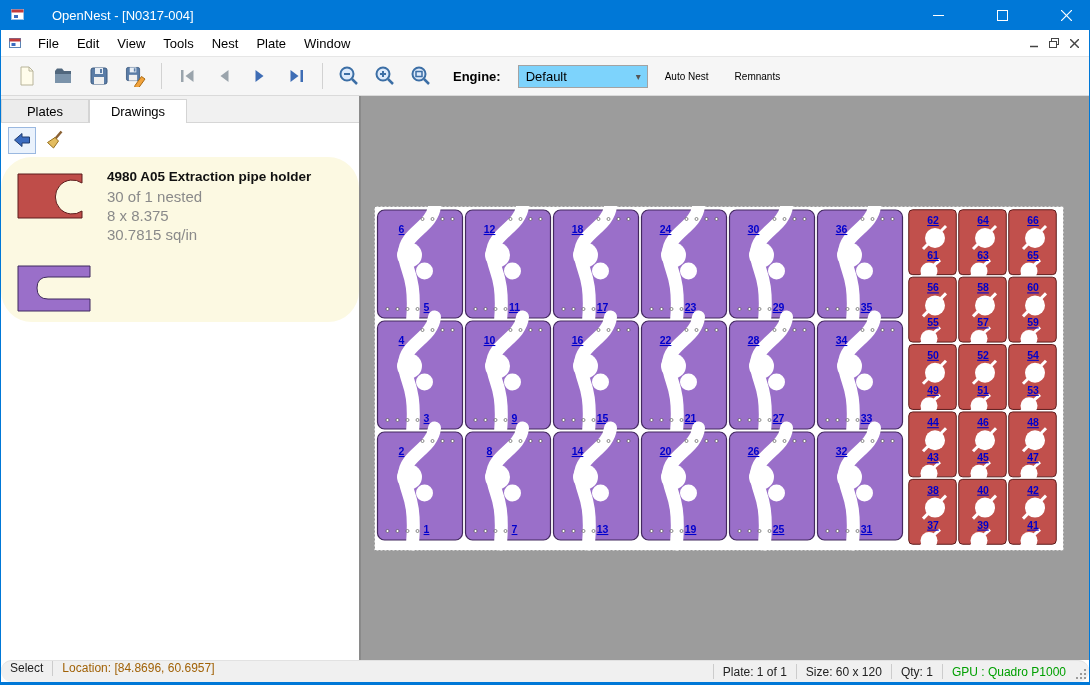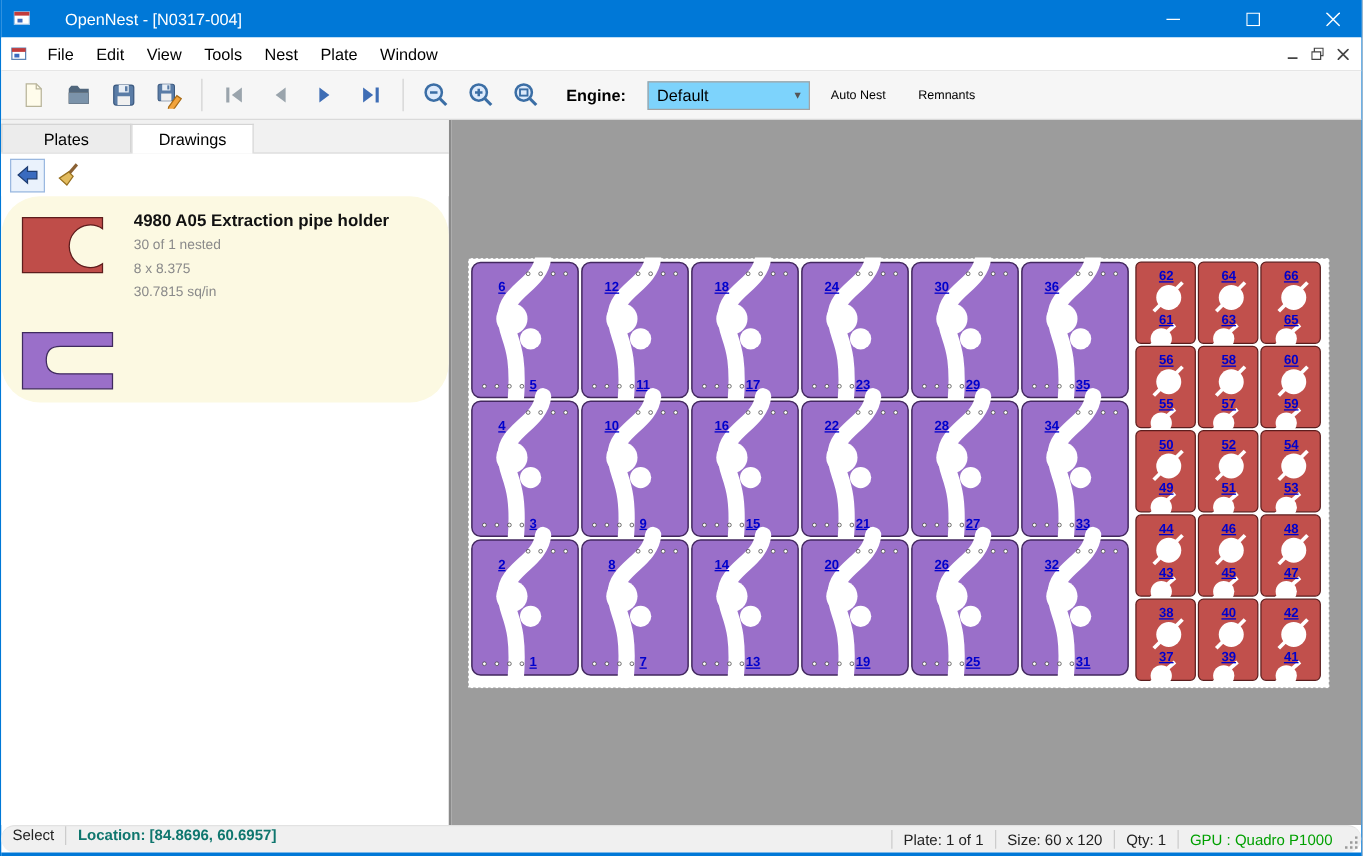--- a/index.html
+++ b/index.html
@@ -27,42 +27,42 @@
   .tool-sep { width:1px; height:26px; background:#d2d2d2; margin:0 8px; }
   .engine-label { font-weight:bold; margin:0 17px 0 14px; }
   .combo { width:130px; height:23px; border:1px solid #a3a3a3; background:#7dd3fc; display:flex; align-items:center; padding-left:7px; }
   .combo .arrow { margin-left:auto; padding:0 6px; color:#555; font-size:10px; }
   .text-btn { padding:6px 9px; font-size:10px; margin-left:8px; }
 
   
   .main { flex:1; display:flex; min-height:0; }
   .sidebar { width:360px; background:#fff; border-right:2px solid #8a8a8a; display:flex; flex-direction:column; }
   .tabstrip { flex:0 0 27px; display:flex; background:#f1f1f1; border-bottom:1px solid #d6d6d6; padding-top:3px; align-items:stretch; }
-  .tab { width:104px; text-align:center; background:#ececec; border:1px solid #d4d4d4; border-bottom:none; padding-top:4px; font-size:13px; }
+  .tab { width:88px; text-align:center; background:#ececec; border:1px solid #d4d4d4; border-bottom:none; padding-top:4px; font-size:13px; }
   .tab.active { width:98px; background:#fff; margin-bottom:-1px; }
   .sidebar-toolbar { flex:0 0 34px; display:flex; align-items:center; gap:5px; padding-left:7px; background:#fff; }
   .sb-btn { width:28px; height:27px; display:flex; align-items:center; justify-content:center; border:1px solid transparent; }
   .sb-btn.framed { border:1px solid #9ab8e0; background:#eaf2fc; }
   .part-list { background:#fcf9e2;border-radius:31px; }
   .part-item { display:flex; padding:5px 0 4px 0; }
   .thumb { width:106px; display:flex; justify-content:center; padding-top:5px; }
   .part-info { padding-top:7px; }
   .part-title { font-weight:bold; font-size:13.5px; color:#111; margin-bottom:3px; }
-  .part-line { color:#8a8a8a; font-size:11px; line-height:19px; }
+  .part-line { color:#8a8a8a; font-size:15px; line-height:19px; }
 
   .canvas { flex:1; background:#9c9c9c; position:relative; overflow:hidden; }
   .plate { position:absolute; left:13px; top:110px; }
   svg text { font-family:"Liberation Sans", sans-serif; }
 
   
   .statusbar { flex:0 0 22px; background:#f0f0f0; border-top:1px solid #e2e2e2; display:flex; align-items:flex-start; font-size:12px; color:#222;border-radius:11px; }
   .sb-sec { padding:0 9px; white-space:nowrap; }
   .sb-sep { width:1px; height:15px; background:#cccccc; }
   .sb-right { margin-left:auto; display:flex; align-items:center; height:100%; }
-  .loc { color:#0f766e;font-weight:bold; }
+  .loc { color:#a16207; }
   .gpu { color:#00a000; }
   .grip { width:14px; height:100%; display:flex; align-items:flex-end; justify-content:flex-end; padding:0 2px 2px 0; }
   .bottom-edge { flex:0 0 3px; background:#0078d7; }
 </style>
 </head>
 <body>
 
 <div class="window">
 
   <div class="titlebar">

